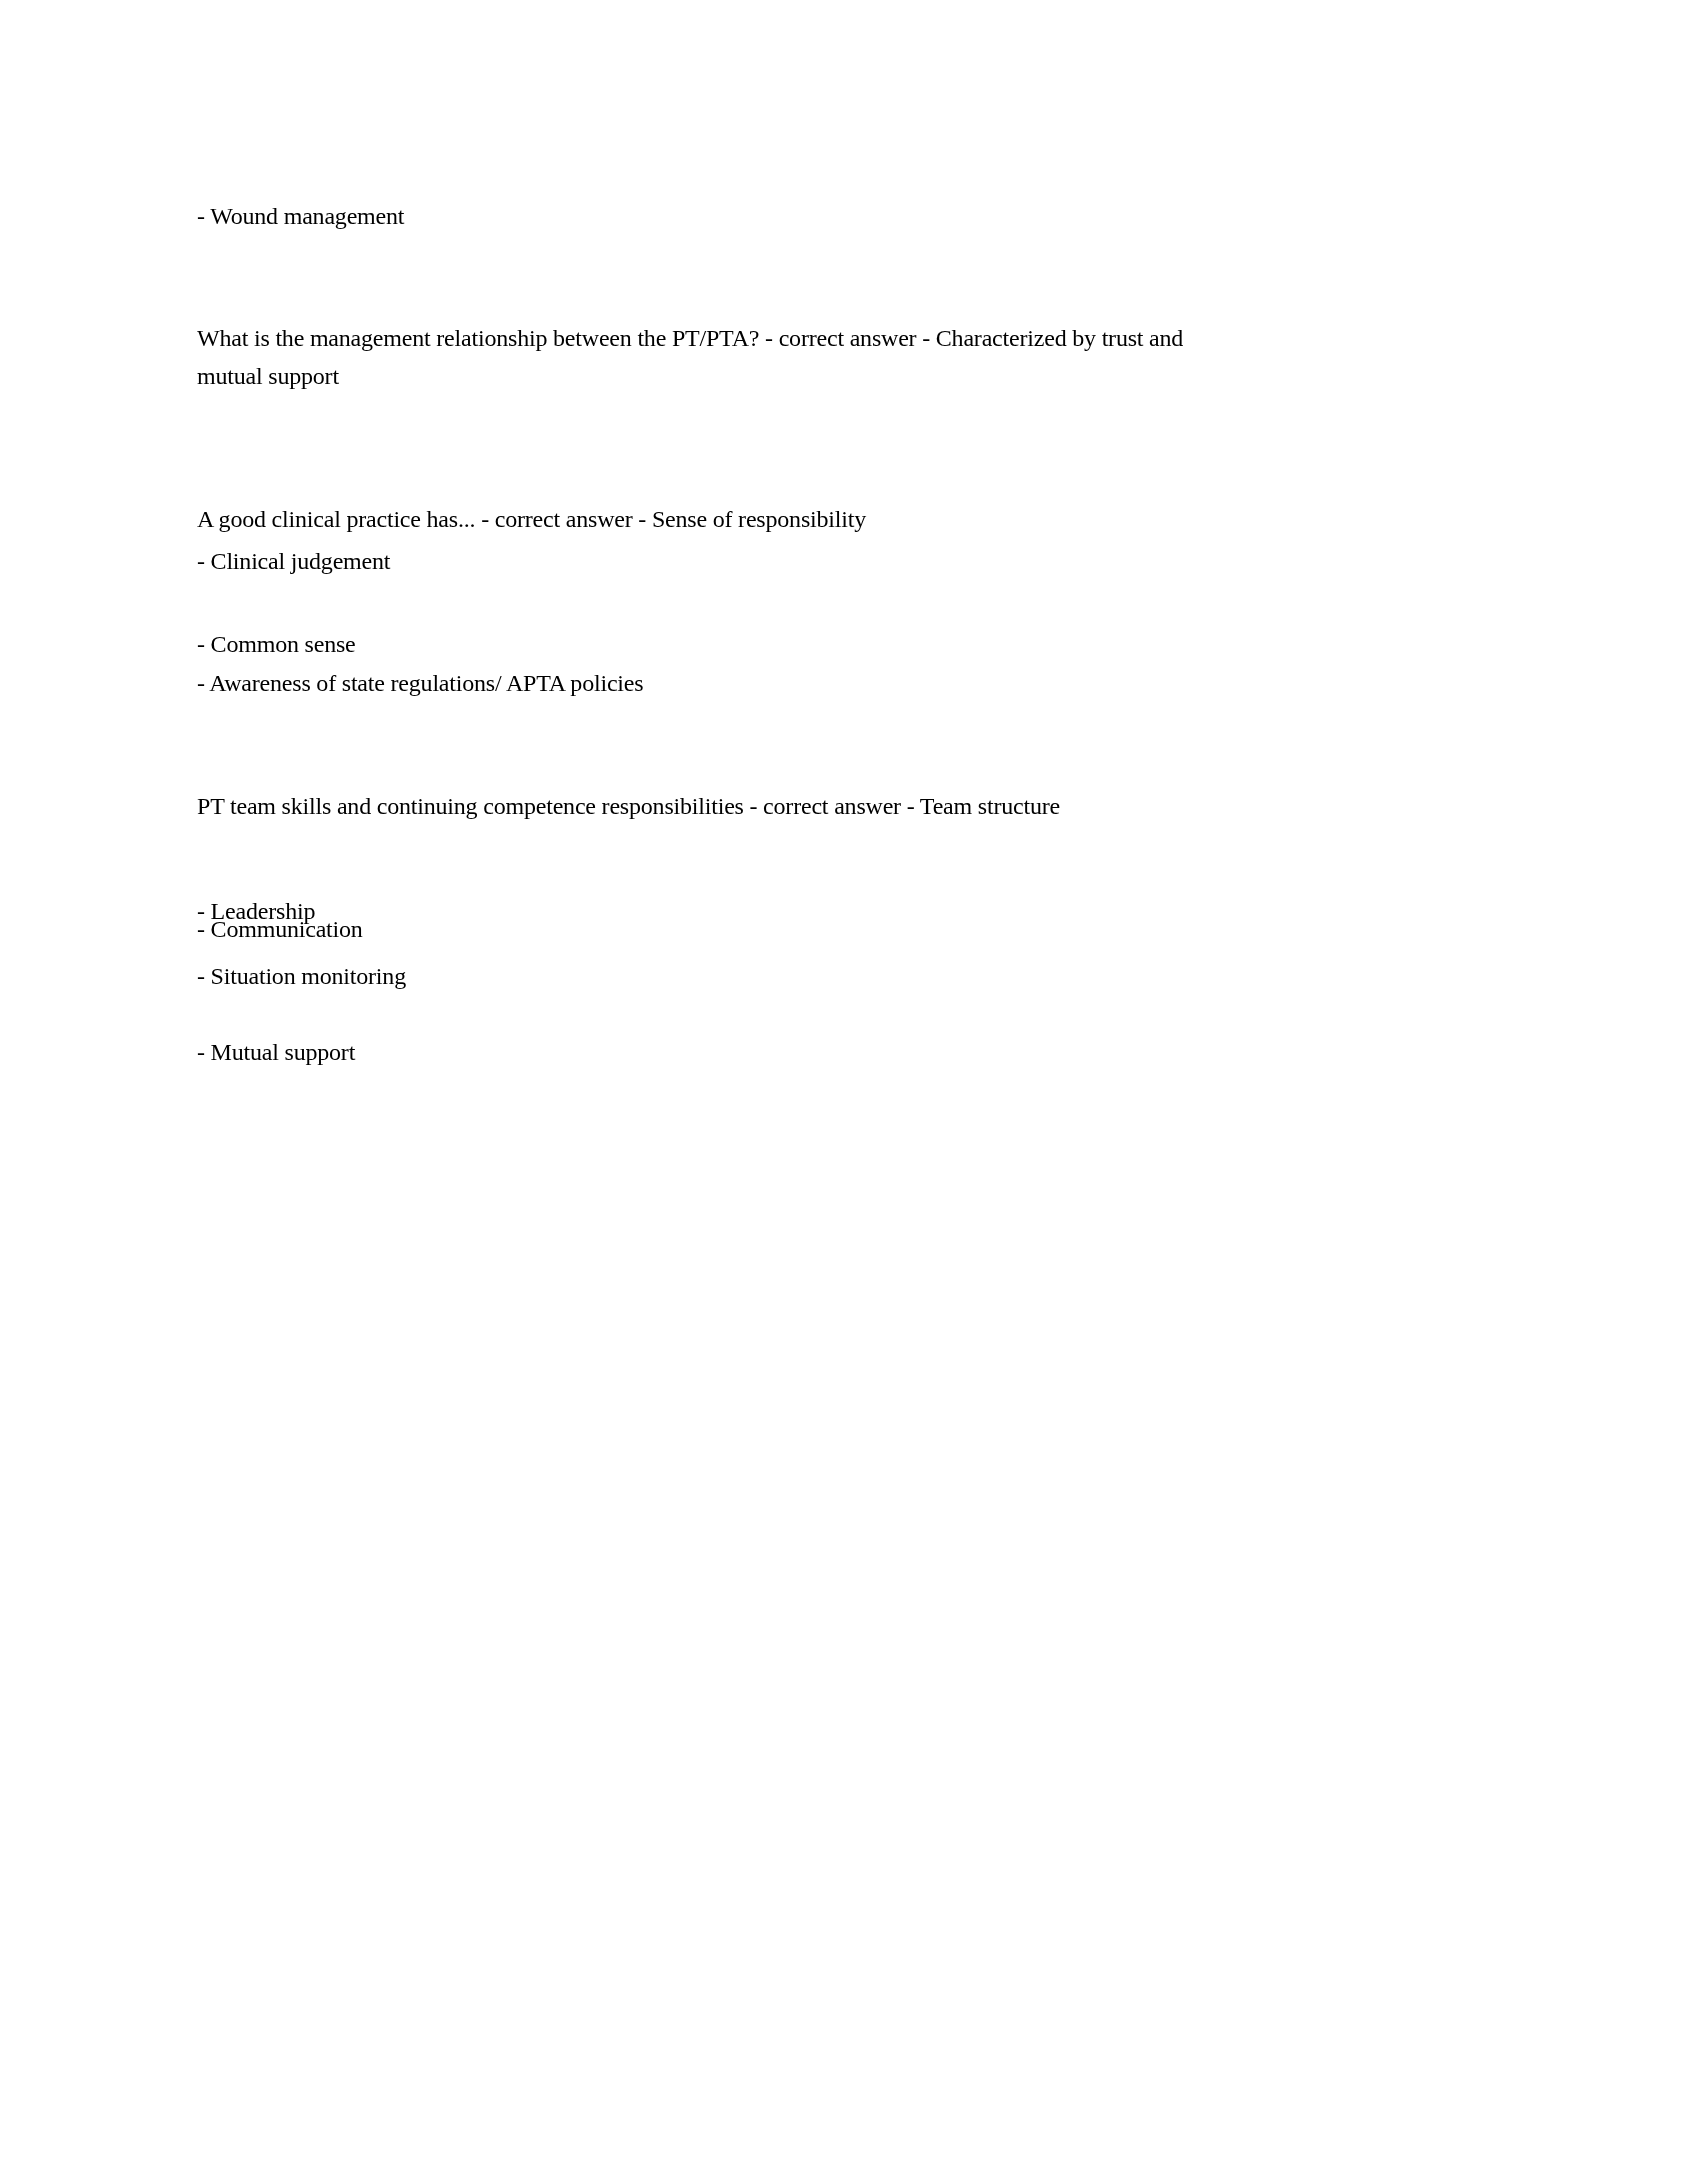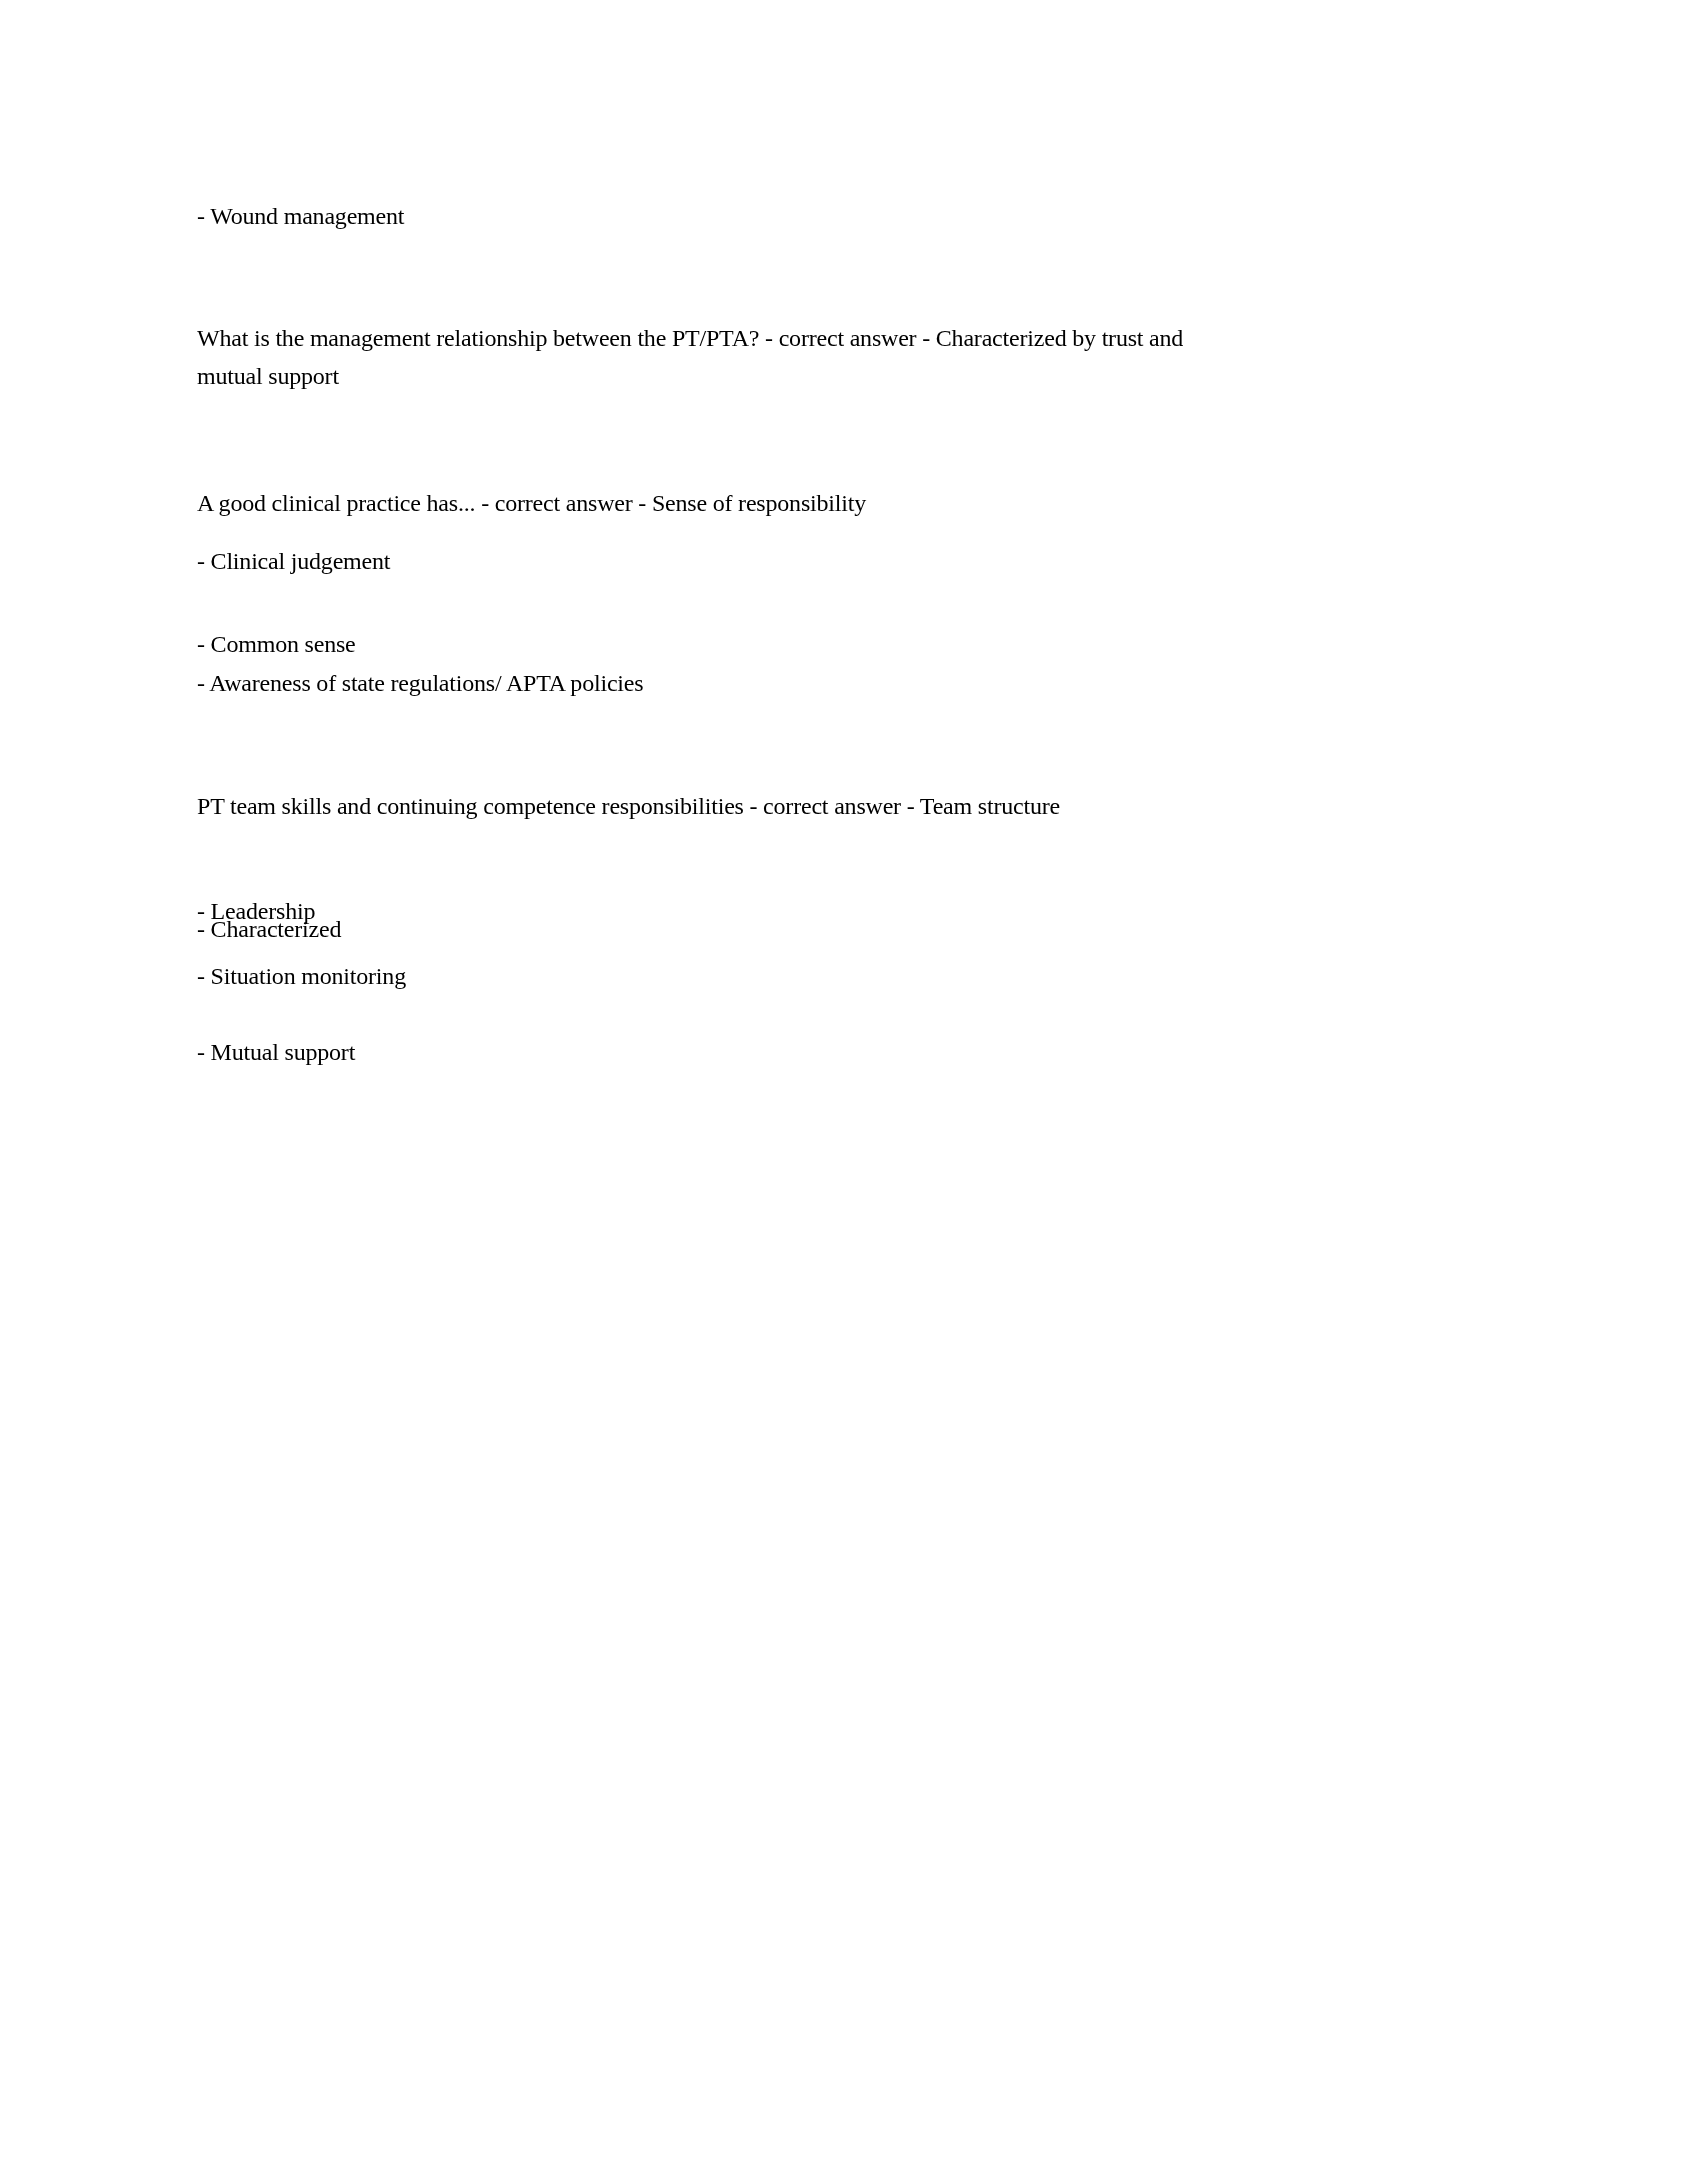--- a/index.html
+++ b/index.html
@@ -20,24 +20,24 @@
   </style>
 </head>
 <body>
 
 <div class="page">
   <div class="line" style="top:197px">- Wound management</div>
 
   <div class="line" style="top:319px">What is the management relationship between the PT/PTA? -  correct answer  - Characterized by trust and</div>
   <div class="line" style="top:357px">mutual support</div>
 
-  <div class="line" style="top:484px">A good clinical practice has... -  correct answer  - Sense of responsibility</div>
+  <div class="line" style="top:500px">A good clinical practice has... -  correct answer  - Sense of responsibility</div>
   <div class="line" style="top:542px">- Clinical judgement</div>
   <div class="line" style="top:625px">- Common sense</div>
   <div class="line" style="top:787px">PT team skills and continuing competence responsibilities -  correct answer  - Team structure</div>
 
   <div class="line" style="top:664px">- Awareness of state regulations/ APTA policies</div>
   <div class="line" style="top:892px">- Leadership</div>
-  <div class="line" style="top:910px">- Characterized</div>
+  <div class="line" style="top:910px">- Communication</div>
   <div class="line" style="top:957px">- Situation monitoring</div>
   <div class="line" style="top:1033px">- Mutual support</div>
 </div>
 
 
 </body></html>

